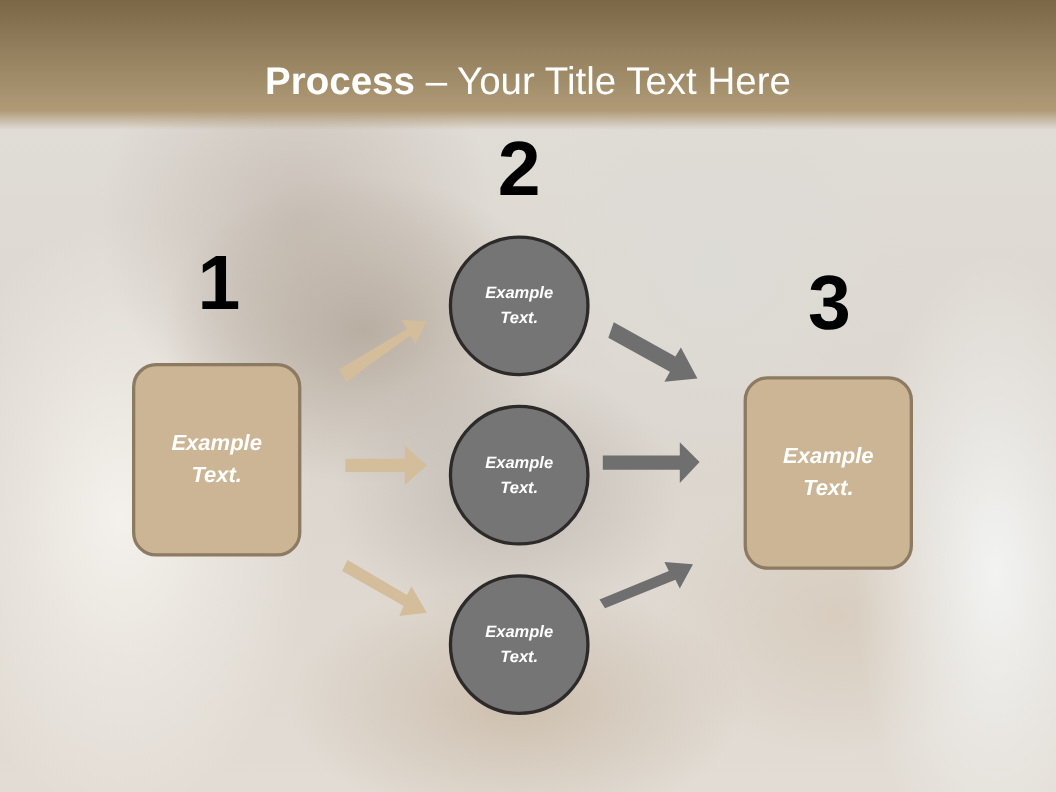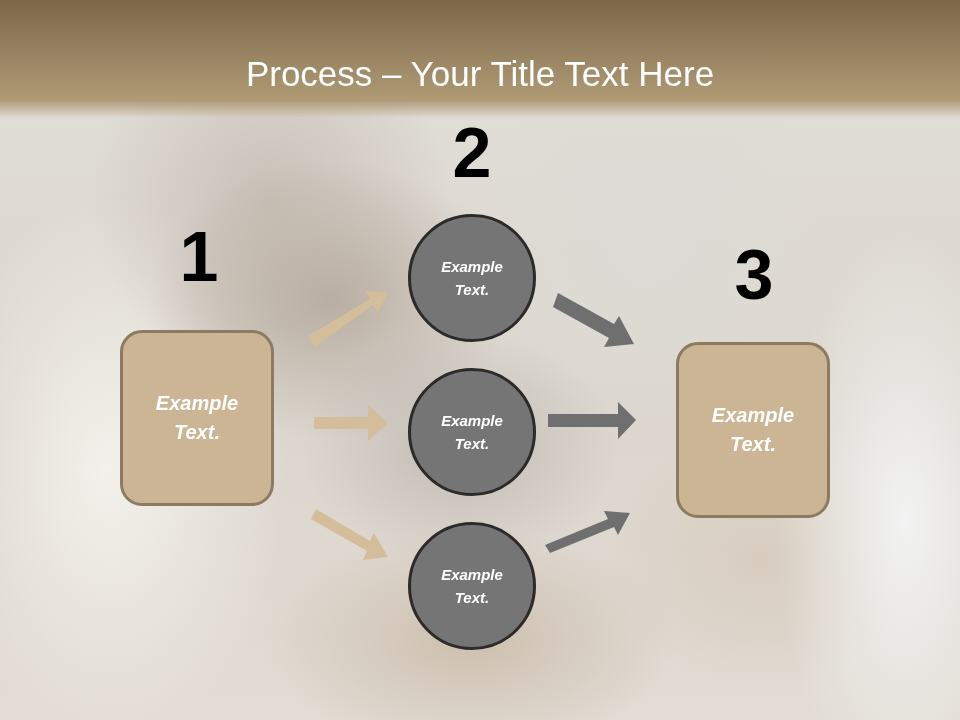--- a/index.html
+++ b/index.html
@@ -26,21 +26,21 @@
     background: radial-gradient(ellipse at center, rgba(170,165,160,0.55) 0%, rgba(170,165,160,0) 70%);
   }
   .header {
     position: absolute; left: 0; top: 0; width: 960px; height: 118px;
     background: linear-gradient(180deg, #7b6645 0%, #94805e 40%, #b09a76 85%, rgba(190,170,140,0.0) 100%);
   }
   .title {
     position: absolute; left: 0; top: 50px; width: 960px; text-align: center;
     color: #ffffff; font-size: 35px; line-height: 48px;
   }
-  .title .bold { font-weight: normal; }
+  .title .bold { font-weight: bold; }
 
   .step-num {
     position: absolute; font-weight: bold; color: #000; font-size: 70px; line-height: 70px;
     text-align: center; width: 80px;
   }
   .box {
     position: absolute; width: 154px; height: 176px;
     background: #cbb594; border: 3px solid #8c7a62; border-radius: 22px;
     box-sizing: border-box;
     display: flex; align-items: center; justify-content: center; text-align: center;

